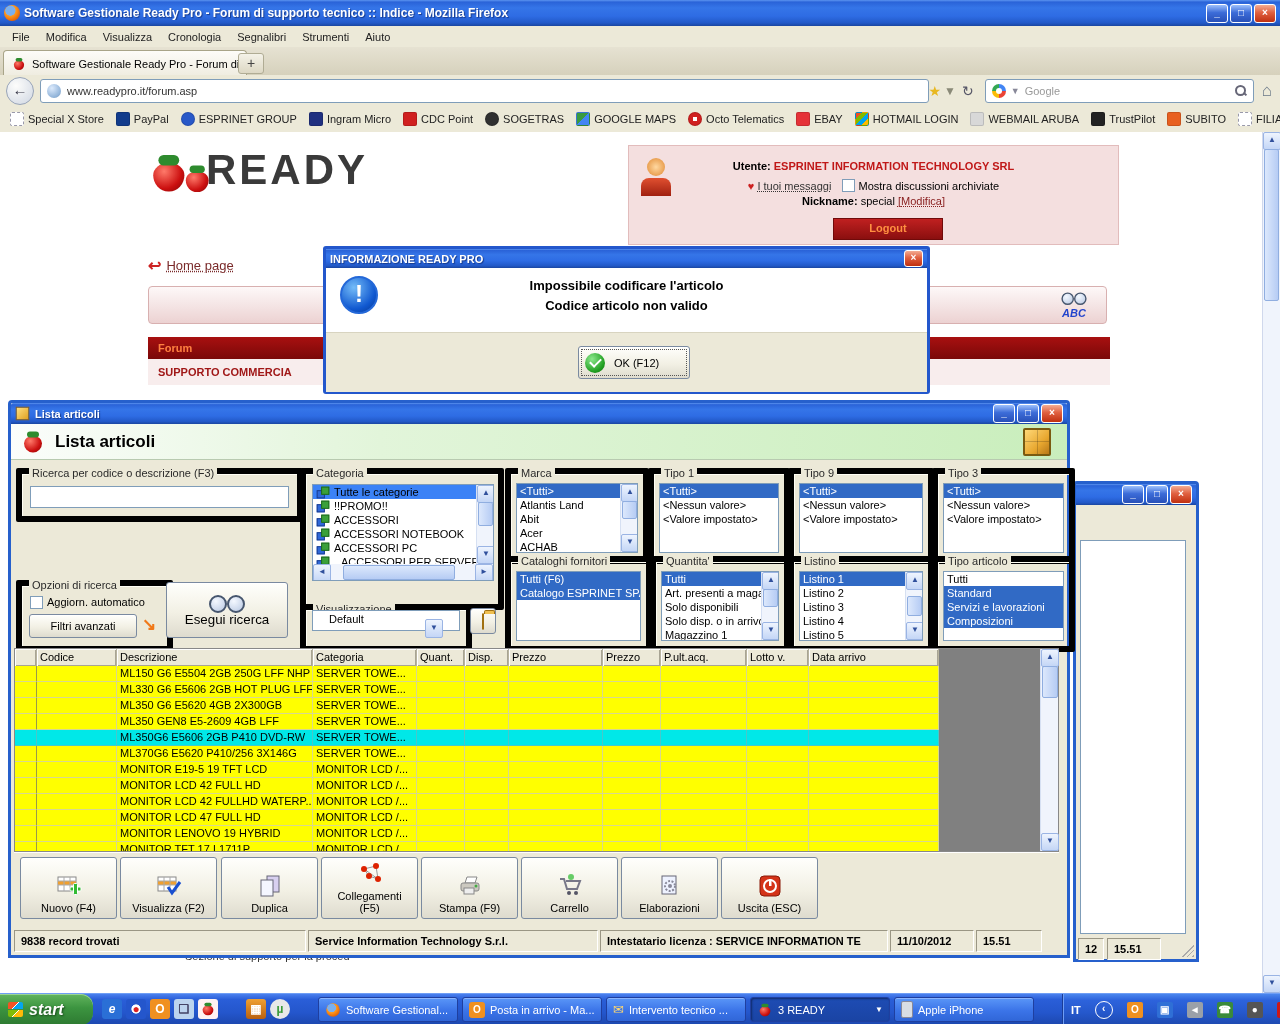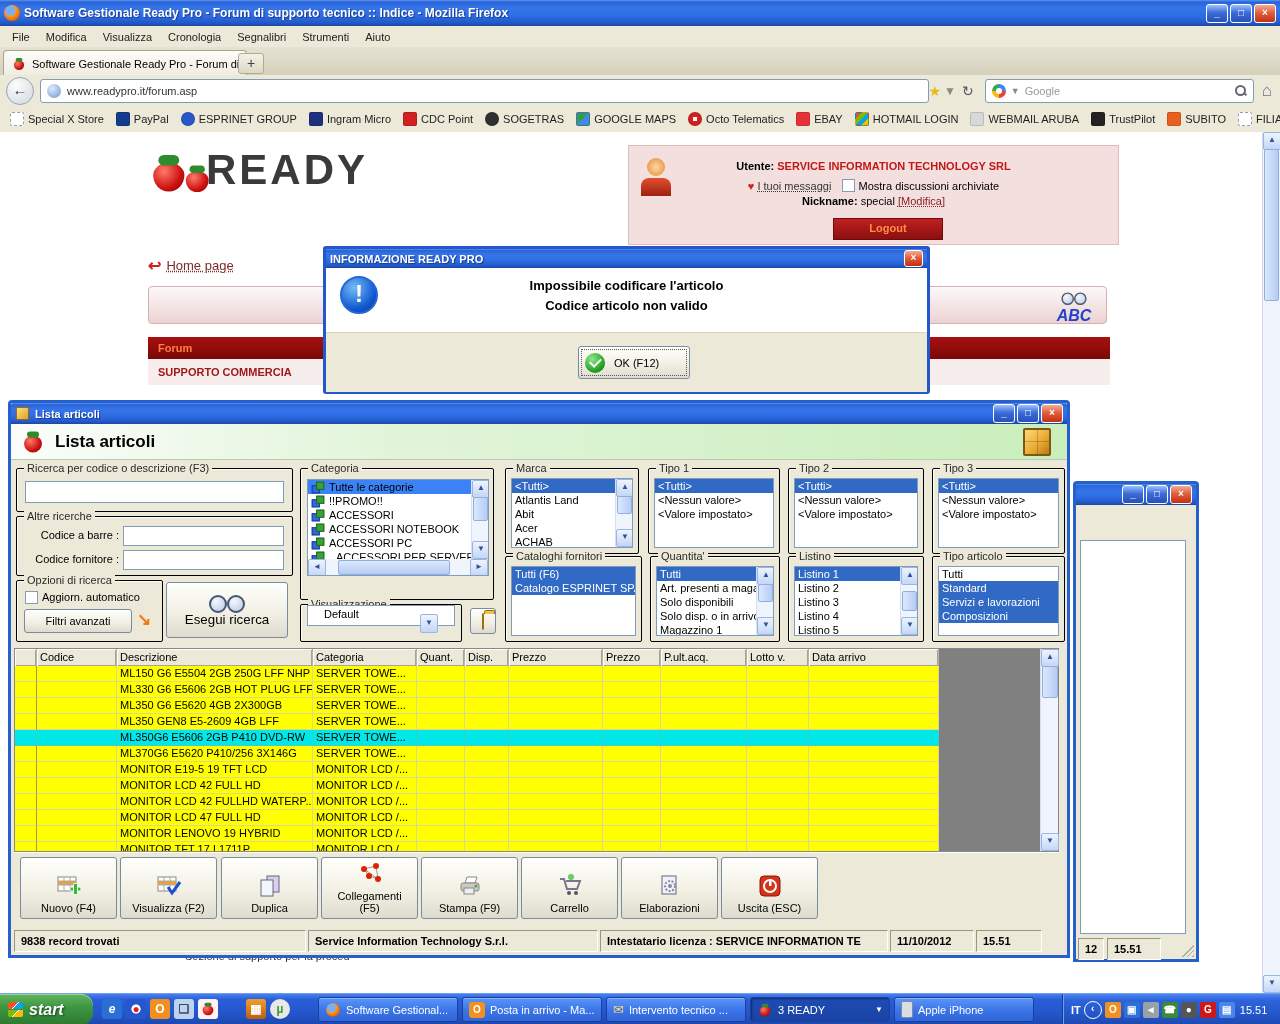--- a/index.html
+++ b/index.html
@@ -9,21 +9,21 @@
   
   .tbar{background:linear-gradient(180deg,#5c94f0 0%,#2a63d8 8%,#3575e8 30%,#2e6ce4 62%,#2259c8 88%,#1a46a0 100%);
     color:#fff;font-weight:bold;display:flex;align-items:center;padding:0 4px;text-shadow:1px 1px 1px #173a8c}
   .winbtn{width:20px;height:17px;border:1px solid #fff;border-radius:3px;margin-left:2px;flex:none;
     background:linear-gradient(#9cc0fc,#3c6cd8 45%,#2850b8);color:#fff;font-size:10px;line-height:15px;
     text-align:center;font-weight:bold;text-shadow:none}
   .winbtn.close{background:linear-gradient(#f4ac92,#e06040 45%,#c03010)}
   .btn3d{border:1px solid #7a8aa0;border-radius:3px;background:linear-gradient(#fffffc,#f2f0e4 55%,#dedbce);
     box-shadow:inset 0 1px 0 #fff}
   .field{background:#fff;border:1px solid #7f9db9}
-  .group{position:absolute;border:1px solid #000000;border-radius:2px;box-shadow:inset 1px 1px 0 #fffef4}
+  .group{position:absolute;border:6px solid #000000;border-radius:2px;box-shadow:inset 1px 1px 0 #fffef4}
   .glabel{position:absolute;top:-7px;left:7px;background:#ece9d8;padding:0 3px;font-size:11px;line-height:13px;color:#2a2a2a;white-space:nowrap}
   .whitebox{position:absolute;background:#fff;border:1px solid #7f9db9;overflow:hidden}
   .lst-item{height:14px;line-height:14px;padding-left:3px;white-space:nowrap;font-size:11px}
   .lst-item.sel{background:#316ac5;color:#fff}
   
   .vsb{position:absolute;width:16px;background:#f0f4fc;border-left:1px solid #d6e0f2}
   .hsb{position:absolute;height:16px;background:#f0f4fc}
   .sb-btn{position:absolute;width:16px;height:16px;background:linear-gradient(#eef4fe,#c4d6f6);
     border:1px solid #9ab4e4;border-radius:2px;color:#30509c;font-size:8px;line-height:14px;text-align:center}
   .sb-thumb{position:absolute;background:linear-gradient(90deg,#dce8fc,#b6ccf4);border:1px solid #90aee0;border-radius:2px}
@@ -159,21 +159,21 @@
     color:#fff;font-size:16px;font-weight:bold;font-style:italic;text-shadow:1px 1px 2px #1a4a1c}
   .winflag{width:15px;height:15px;border-radius:2px;flex:none;
     background:linear-gradient(135deg,#f35325 48%,#fff 48% 52%,#05a6f0 52%) 0 0/100% 48% no-repeat,
                linear-gradient(135deg,#81bc06 48%,#fff 48% 52%,#ffba08 52%) 0 100%/100% 48% no-repeat}
   .ql{width:20px;height:20px;border-radius:3px;text-align:center;line-height:20px;font-size:12px;font-weight:bold;color:#fff;flex:none}
   .taskbtn{position:absolute;top:3px;width:140px;height:25px;border-radius:3px;border:1px solid #1f3f9f;display:flex;align-items:center;gap:5px;
     padding:0 6px;box-sizing:border-box;background:linear-gradient(#5a96f8,#3b74e8 55%,#3066d8);box-shadow:inset 0 1px 0 #8ab4ff;
     color:#fff;overflow:hidden;white-space:nowrap}
   .taskbtn.active{background:linear-gradient(#1e4cb4,#1a44a4);box-shadow:inset 1px 1px 2px #102a6a}
   .tray{position:absolute;right:0;top:0;width:218px;height:31px;background:linear-gradient(#4a86ee,#2d63dc 20%,#2558cc 60%,#1d49b0);
-    border-left:1px solid #1a3c96;box-shadow:inset 1px 0 0 #6f9ef5;display:flex;align-items:center;gap:3px;padding:0 6px 0 8px;box-sizing:border-box;color:#fff}
+    border-left:1px solid #1a3c96;box-shadow:inset 1px 0 0 #6f9ef5;display:flex;align-items:center;gap:14px;padding:0 6px 0 8px;box-sizing:border-box;color:#fff}
   .tri{width:16px;height:16px;border-radius:2px;text-align:center;line-height:16px;font-size:10px;font-weight:bold;color:#fff;flex:none}
   .mini-sel{background:#3b82f6}
 </style>
 </head>
 <body>
 
 <div id="screen">
 
   <div class="browser">
     <div class="ff-titlebar tbar">
@@ -303,21 +303,21 @@
         <span class="logo-txt">READY</span>
       </div>
 
       <div class="userpanel">
         <div class="abs" style="left:10px;top:12px;width:34px;height:40px">
           <div style="width:18px;height:18px;border-radius:50%;background:radial-gradient(#ffd8a0,#e08830);margin:0 auto"></div>
           <div style="width:30px;height:18px;border-radius:8px 8px 0 0;background:linear-gradient(#e05030,#a02010);margin:2px auto 0"></div>
         </div>
         <div style="margin-top:14px">
           <b>Utente:</b>
-          <span class="redb">SERVICE INFORMATION TECHNOLOGY SRL</span>
+          <span class="redb">ESPRINET INFORMATION TECHNOLOGY SRL</span>
         </div>
         <div style="margin-top:7px">
           <span style="color:#cc2020">♥</span>
           <span class="lnk" style="color:#333">I tuoi messaggi</span>
           <span class="cbox" style="vertical-align:-2px;margin-left:8px"></span>
           <span>Mostra discussioni archiviate</span>
         </div>
         <div style="margin-top:3px">
           <b>Nickname:</b>
           <span>special</span>
@@ -327,21 +327,21 @@
       </div>
 
       <div class="abs" style="left:148px;top:124px;display:flex;align-items:center;gap:5px">
         <span style="color:#c22;font-size:16px;font-weight:bold">↩</span>
         <span class="lnk" style="font-size:13px;color:#7a2a2a">Home page</span>
       </div>
 
       <div class="banner">
         <div class="abs" style="right:14px;top:2px;text-align:center">
           <span class="bino" style="transform:scale(.7);display:block;margin:0 auto"></span>
-          <span style="color:#2244cc;font-weight:bold;font-style:italic;font-size:16px">ABC</span>
+          <span style="color:#2244cc;font-weight:bold;font-style:italic;font-size:11px">ABC</span>
         </div>
       </div>
 
       <div class="forumbar">Forum</div>
       <div class="supportrow">SUPPORTO COMMERCIA</div>
 
       <div class="abs" style="left:185px;top:818px;color:#333">Sezione di supporto per la proced</div>
     </div>
 
     <div class="ff-scroll">
@@ -375,27 +375,20 @@
       <span class="straw" style="transform:scale(1.5);margin-left:14px"></span>
       <span class="ltitle">Lista articoli</span>
       <span class="pkg" style="margin-left:auto;margin-right:16px"></span>
     </div>
 
     <div class="group" style="left:5px;top:65px;width:275px;height:42px">
       <span class="glabel">Ricerca per codice o descrizione (F3)</span>
       <input class="field" style="position: absolute; left: 8px; top: 12px; width: 253px; height: 18px; border-radius: 0px;">
     </div>
 
-    <div class="group" style="left:5px;top:113px;width:275px;height:58px">
-      <span class="glabel">Altre ricerche</span>
-      <span class="abs" style="left:4px;top:12px;width:98px;text-align:right">Codice a barre :</span>
-      <input class="field" style="position: absolute; left: 106px; top: 9px; width: 155px; height: 16px;">
-      <span class="abs" style="left:4px;top:36px;width:98px;text-align:right">Codice fornitore :</span>
-      <input class="field" style="position: absolute; left: 106px; top: 33px; width: 155px; height: 16px;">
-    </div>
 
     <div class="group" style="left:5px;top:177px;width:145px;height:60px">
       <span class="glabel">Opzioni di ricerca</span>
       <span class="cbox" style="position:absolute;left:8px;top:10px"></span>
       <span class="abs" style="left:25px;top:10px">Aggiorn. automatico</span>
       <button class="btn3d" style="position:absolute;left:7px;top:28px;width:108px;height:24px;font-size:11px">Filtri avanzati</button>
       <span class="abs" style="left:120px;top:28px;color:#f07818;font-size:17px;font-weight:bold">↘</span>
     </div>
 
     <button class="btn3d abs" style="left:155px;top:179px;width:122px;height:56px">
@@ -477,21 +470,21 @@
 
     <div class="group" style="left:637px;top:65px;width:130px;height:84px">
       <span class="glabel">Tipo 1</span>
       <div class="whitebox" style="left:5px;top:9px;width:118px;height:68px">
         <div class="lst-item sel">&lt;Tutti&gt;</div>
           <div class="lst-item">&lt;Nessun valore&gt;</div>
           <div class="lst-item">&lt;Valore impostato&gt;</div>
       </div>
     </div>
     <div class="group" style="left:777px;top:65px;width:134px;height:84px">
-      <span class="glabel">Tipo 2</span>
+      <span class="glabel">Tipo 9</span>
       <div class="whitebox" style="left:5px;top:9px;width:122px;height:68px">
         <div class="lst-item sel">&lt;Tutti&gt;</div>
           <div class="lst-item">&lt;Nessun valore&gt;</div>
           <div class="lst-item">&lt;Valore impostato&gt;</div>
       </div>
     </div>
     <div class="group" style="left:921px;top:65px;width:131px;height:84px">
       <span class="glabel">Tipo 3</span>
       <div class="whitebox" style="left:5px;top:9px;width:119px;height:68px">
         <div class="lst-item sel">&lt;Tutti&gt;</div>

